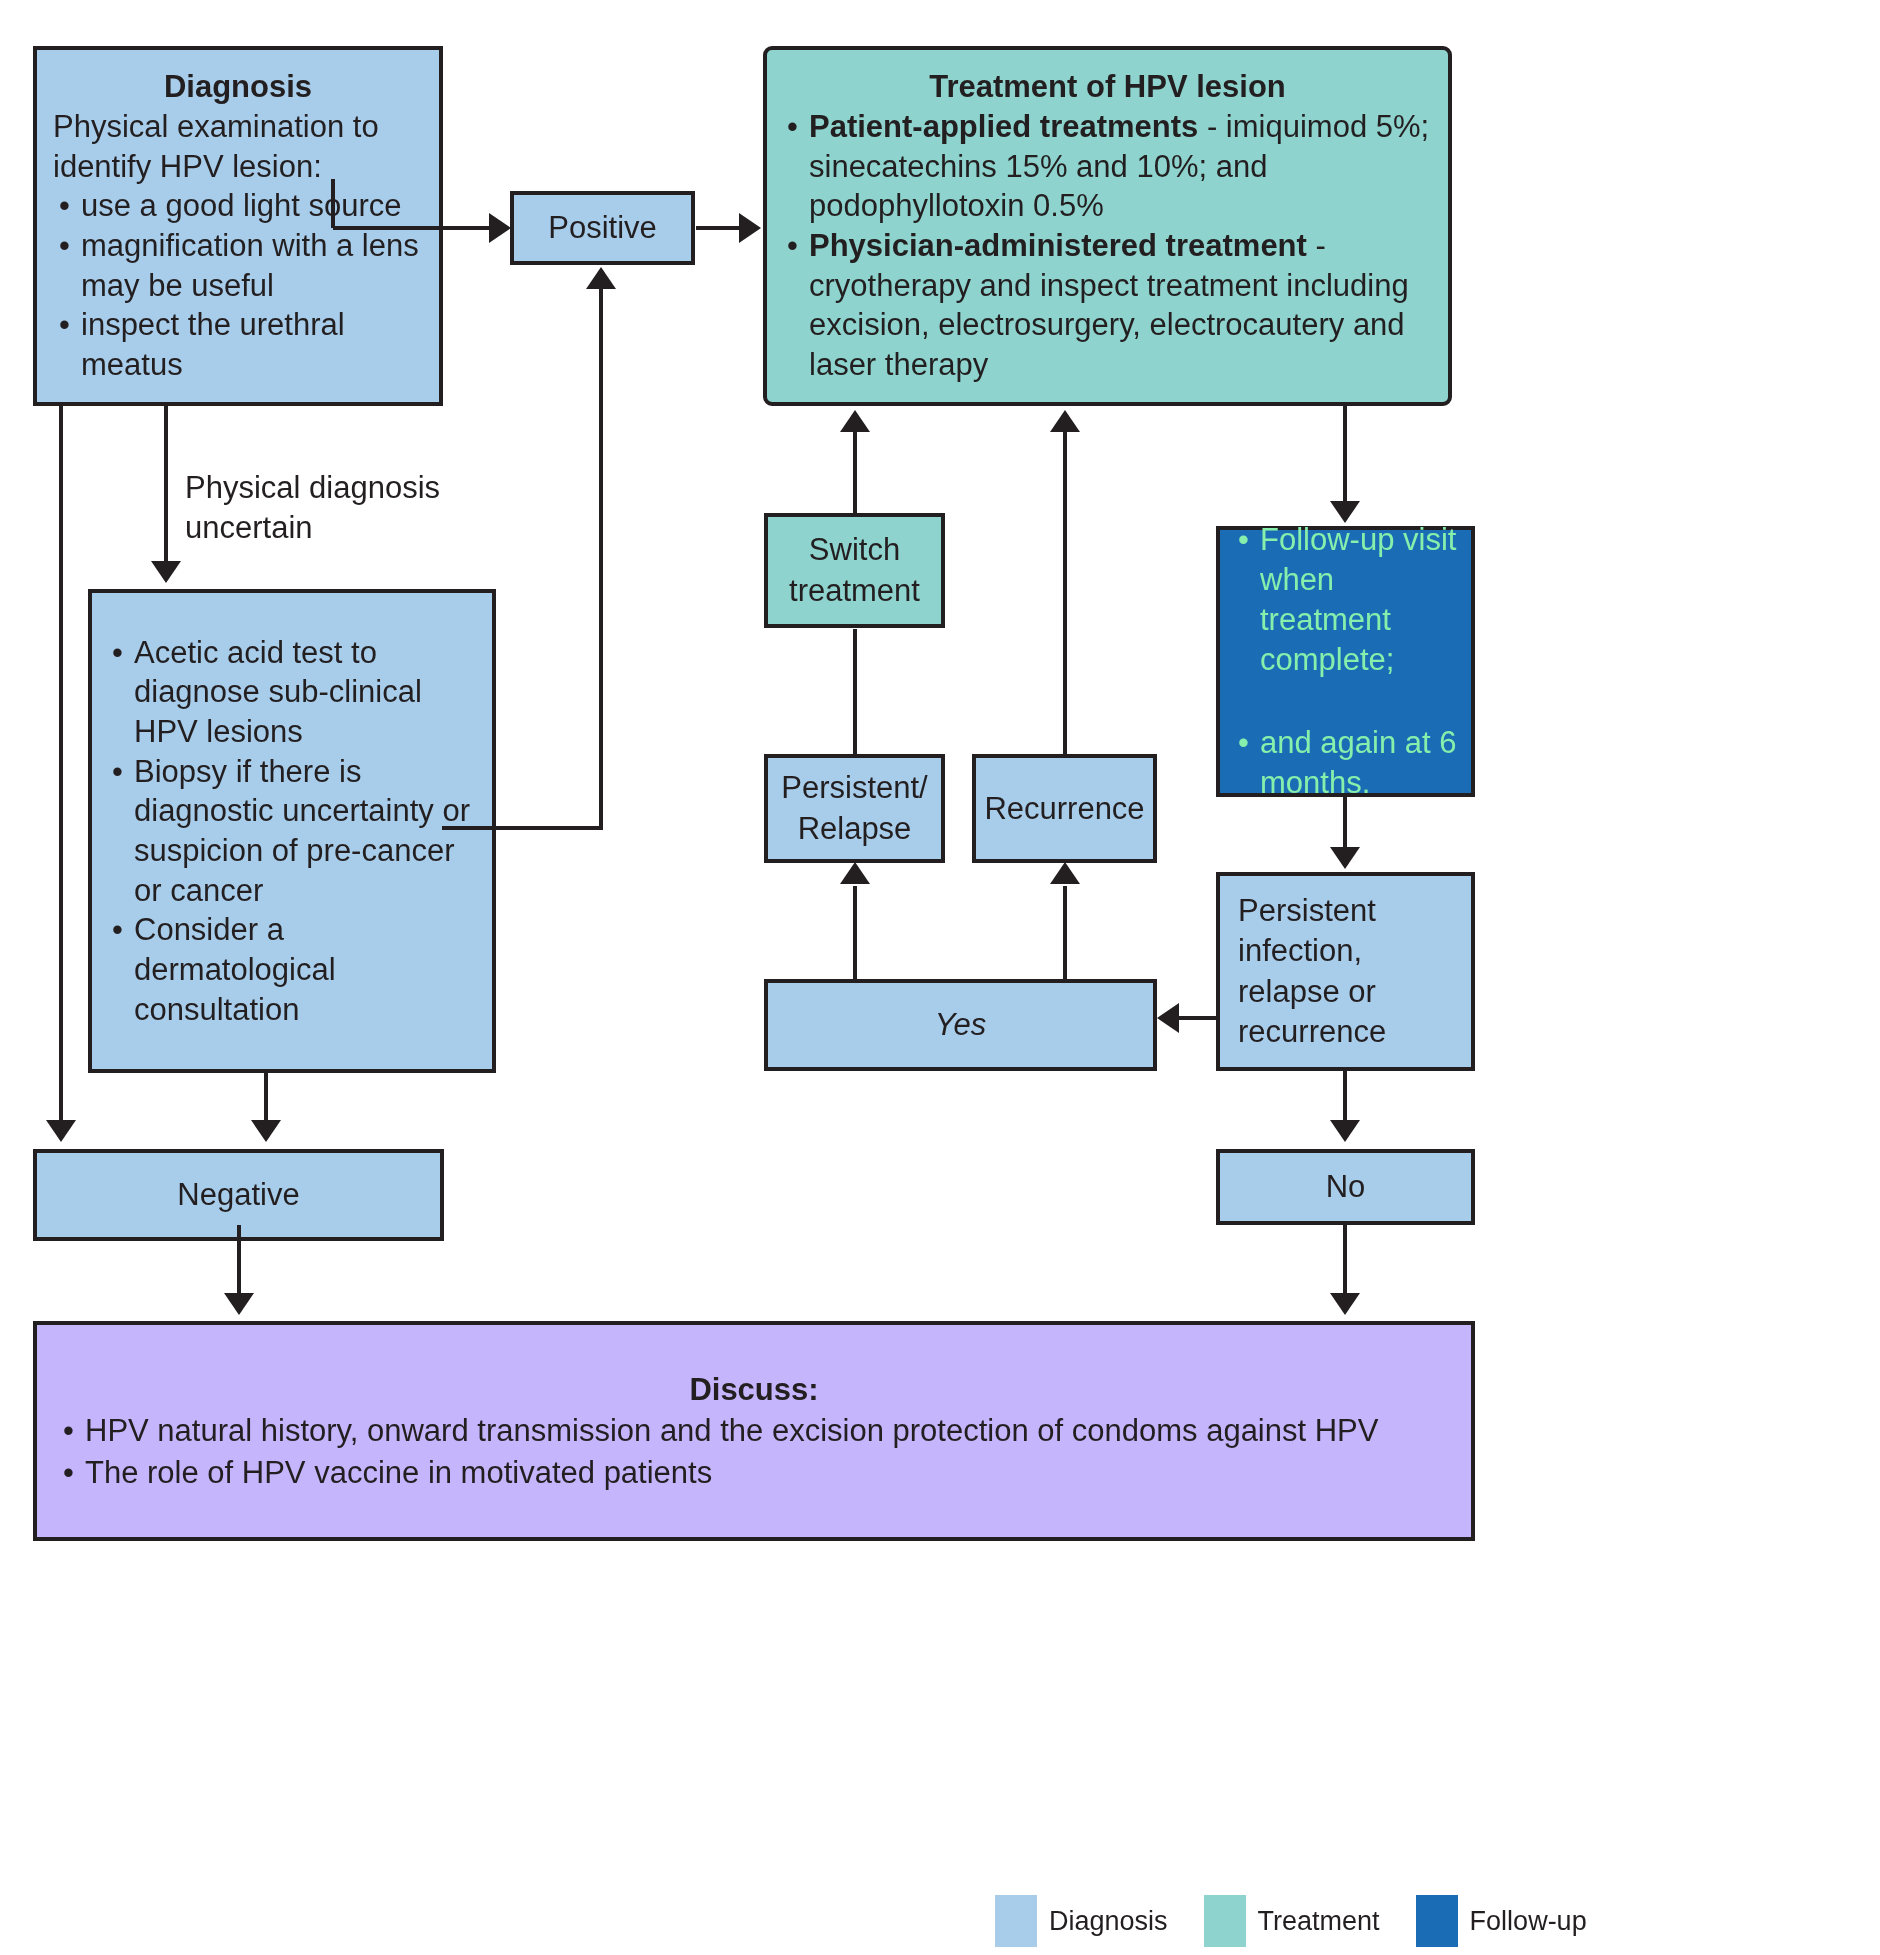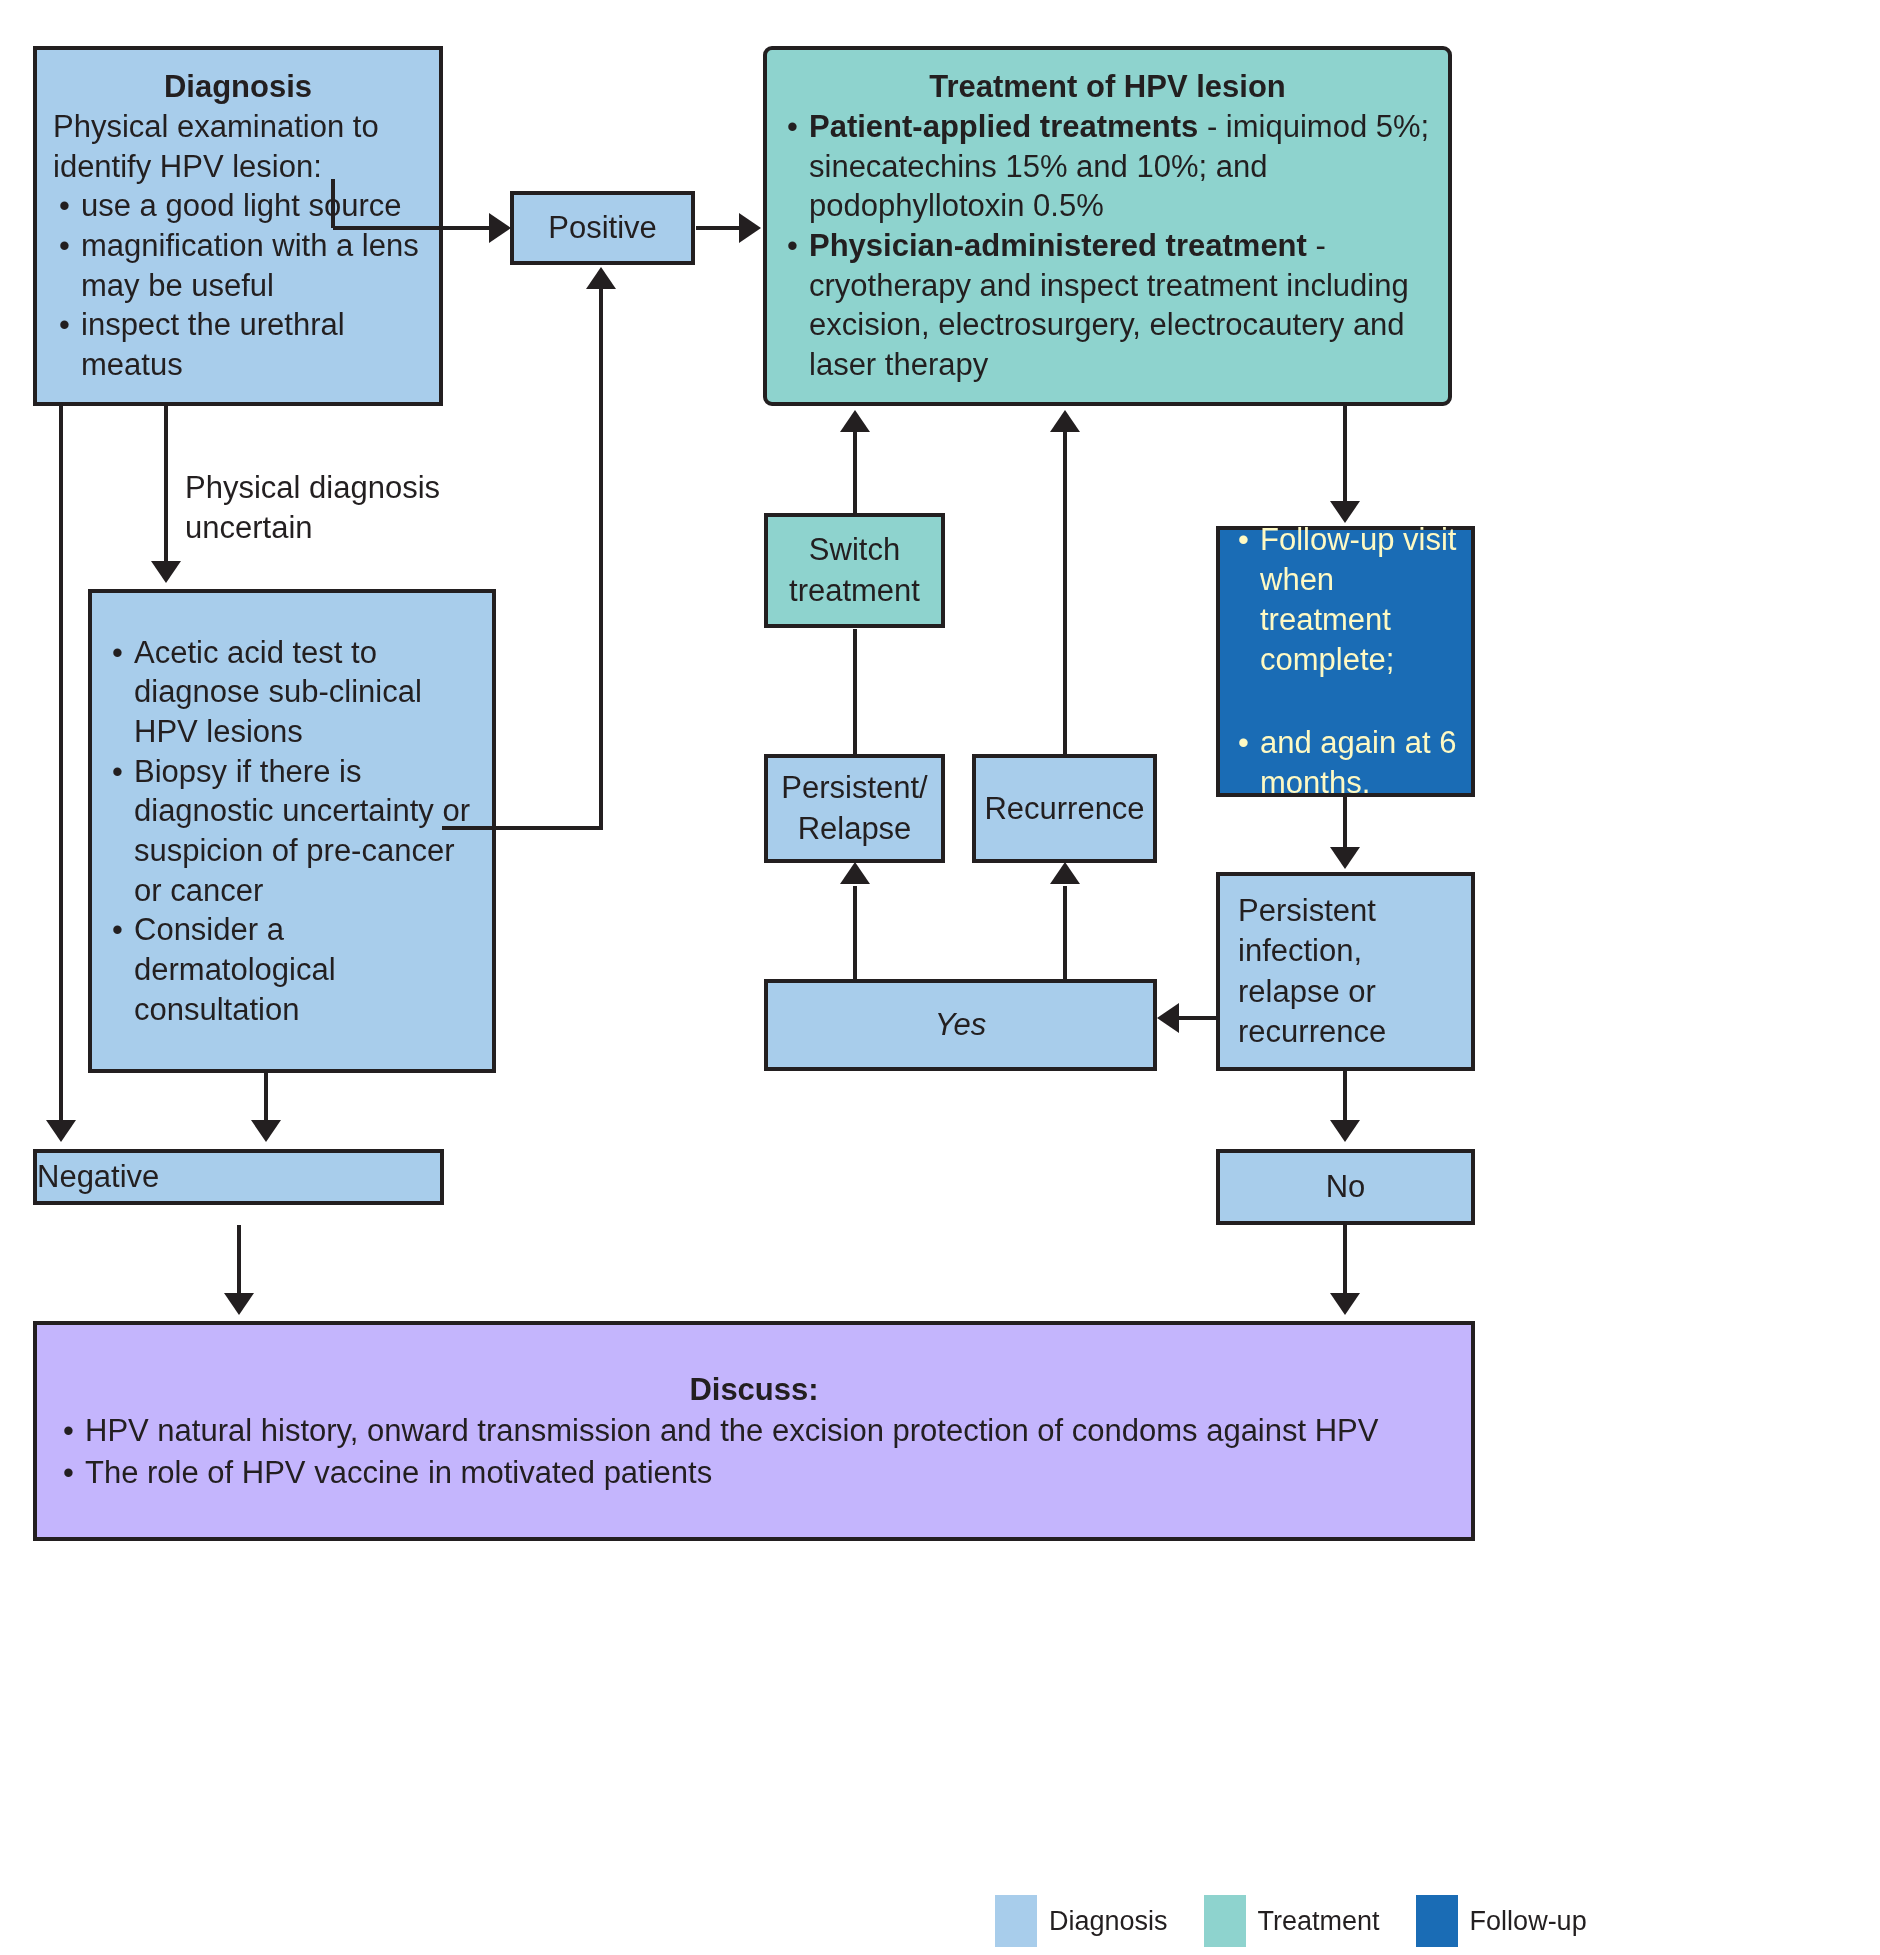--- a/index.html
+++ b/index.html
@@ -2,21 +2,21 @@
 <html><head>
 <meta charset="utf-8">
 <style>
   html,body{margin:0;padding:0;background:#ffffff;}
   body{font-family:"Liberation Sans", sans-serif;}
   #stage{position:relative;width:1881px;height:1955px;background:#fff;overflow:hidden;}
 
   .box{position:absolute;box-sizing:border-box;border:4px solid #231f20;display:flex;flex-direction:column;justify-content:center;color:#231f20;}
   .diag{background:#a8cdeb;}
   .treat{background:#8ed3ce;}
-  .follow{background:#1a6cb5;color:#fef9c3;gap:44px;}
+  .follow{background:#1a6cb5;color:#86efac;gap:44px;}
   .plain{background:#c4b5fd;}
 
   .ttl{font-weight:bold;text-align:center;display:block;}
   .ln{display:block;}
   .bl{display:block;position:relative;padding-left:28px;}
   .bl::before{content:"\2022";position:absolute;left:6px;top:0;}
   .bold{font-weight:bold;}
 
   .cap{position:absolute;color:#231f20;}
 
@@ -87,21 +87,21 @@
     <span class="bl">and again at 6 months.</span>
   </div>
 
   <div class="box diag" style="left:1216px;top:872px;width:259px;height:199px;padding:10px 18px;font-size:31px;line-height:1.3;">
     <span>Persistent</span>
     <span>infection,</span>
     <span>relapse or</span>
     <span>recurrence</span>
   </div>
 
-  <div class="box diag" style="left:33px;top:1149px;width:411px;height:56px;font-size:31px;">
+  <div class="box diag" style="left:33px;top:1149px;width:411px;height:92px;align-items:center;font-size:31px;">
     <span>Negative</span>
   </div>
 
   <div class="box diag" style="left:1216px;top:1149px;width:259px;height:76px;align-items:center;font-size:31px;">
     <span>No</span>
   </div>
 
   <div class="box plain" style="left:33px;top:1321px;width:1442px;height:220px;padding:12px 20px;font-size:31px;line-height:1.34;">
     <span class="ttl">Discuss:</span>
     <span class="bl">HPV natural history, onward transmission and the excision protection of condoms against HPV</span>

